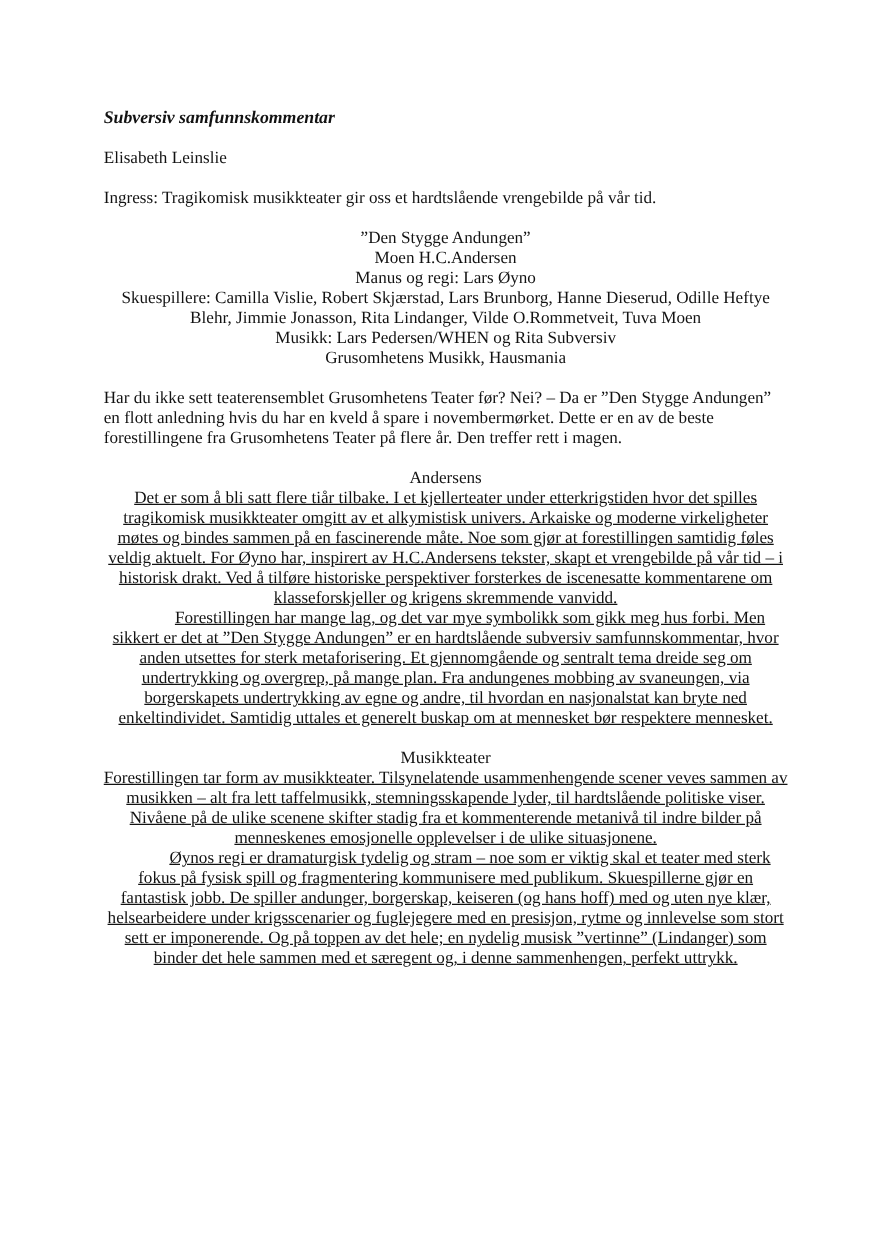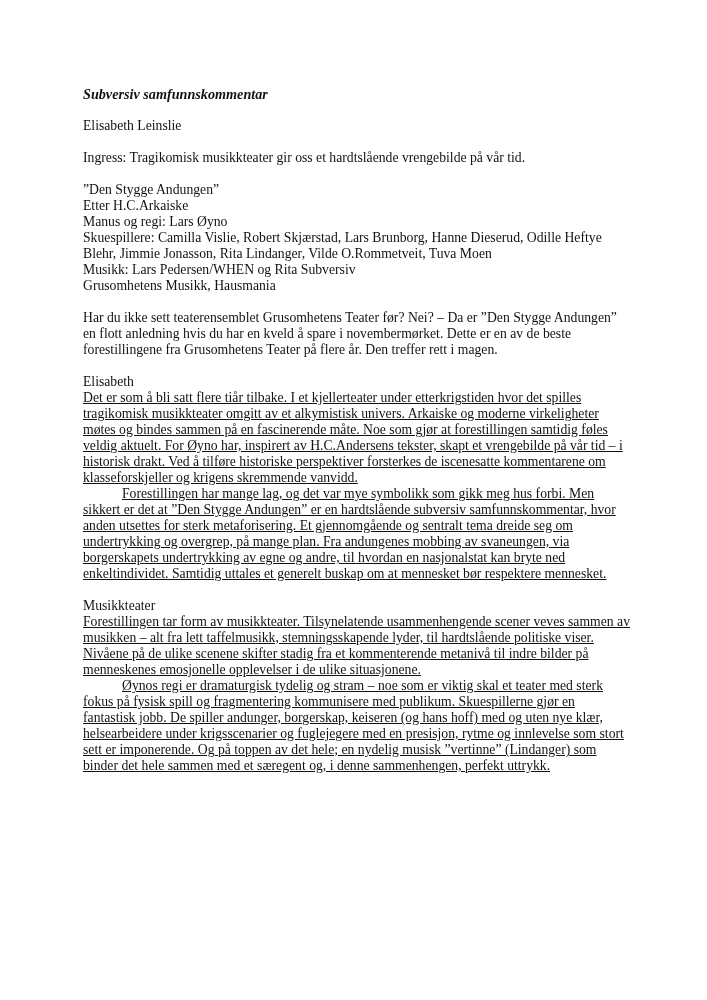--- a/index.html
+++ b/index.html
@@ -25,20 +25,21 @@
     font-weight: bold;
     font-style: italic;
     margin: 0 0 16px 0;
     line-height: 16px;
   }
   .block {
     margin: 0 0 16px 0;
   }
   .block p, .block div {
     margin: 0;
+    text-align: center;
   }
   .section-heading {
     margin: 0;
   }
   .para {
     margin: 0;
     text-decoration: underline;
   }
   .para.indent {
     text-indent: 39px;
@@ -50,31 +51,31 @@
 <div class="doc-page">
 
   <h1 class="doc-title">Subversiv samfunnskommentar</h1>
 
   <p class="block">Elisabeth Leinslie</p>
 
   <p class="block">Ingress: Tragikomisk musikkteater gir oss et hardtslående vrengebilde på vår tid.</p>
 
   <div class="block">
     <div>”Den Stygge Andungen”</div>
-    <div>Etter H.C.Arkaiske</div>
+    <div>Moen H.C.Andersen</div>
     <div>Manus og regi: Lars Øyno</div>
     <div>Skuespillere: Camilla Vislie, Robert Skjærstad, Lars Brunborg, Hanne Dieserud, Odille Heftye Blehr, Jimmie Jonasson, Rita Lindanger, Vilde O.Rommetveit, Tuva Moen</div>
     <div>Musikk: Lars Pedersen/WHEN og Rita Subversiv</div>
     <div>Grusomhetens Musikk, Hausmania</div>
   </div>
 
   <p class="block">Har du ikke sett teaterensemblet Grusomhetens Teater før? Nei? – Da er ”Den Stygge Andungen” en flott anledning hvis du har en kveld å spare i novembermørket. Dette er en av de beste forestillingene fra Grusomhetens Teater på flere år. Den treffer rett i magen.</p>
 
   <div class="block">
-    <div class="section-heading">Elisabeth</div>
+    <div class="section-heading">Andersens</div>
     <p class="para">Det er som å bli satt flere tiår tilbake. I et kjellerteater under etterkrigstiden hvor det spilles tragikomisk musikkteater omgitt av et alkymistisk univers. Arkaiske og moderne virkeligheter møtes og bindes sammen på en fascinerende måte. Noe som gjør at forestillingen samtidig føles veldig aktuelt. For Øyno har, inspirert av H.C.Andersens tekster, skapt et vrengebilde på vår tid – i historisk drakt. Ved å tilføre historiske perspektiver forsterkes de iscenesatte kommentarene om klasseforskjeller og krigens skremmende vanvidd.</p>
     <p class="para indent">Forestillingen har mange lag, og det var mye symbolikk som gikk meg hus forbi. Men sikkert er det at ”Den Stygge Andungen” er en hardtslående subversiv samfunnskommentar, hvor anden utsettes for sterk metaforisering. Et gjennomgående og sentralt tema dreide seg om undertrykking og overgrep, på mange plan. Fra andungenes mobbing av svaneungen, via borgerskapets undertrykking av egne og andre, til hvordan en nasjonalstat kan bryte ned enkeltindividet. Samtidig uttales et generelt buskap om at mennesket bør respektere mennesket.</p>
   </div>
 
   <div class="block">
     <div class="section-heading">Musikkteater</div>
     <p class="para">Forestillingen tar form av musikkteater. Tilsynelatende usammenhengende scener veves sammen av musikken – alt fra lett taffelmusikk, stemningsskapende lyder, til hardtslående politiske viser. Nivåene på de ulike scenene skifter stadig fra et kommenterende metanivå til indre bilder på menneskenes emosjonelle opplevelser i de ulike situasjonene.</p>
     <p class="para indent">Øynos regi er dramaturgisk tydelig og stram – noe som er viktig skal et teater med sterk fokus på fysisk spill og fragmentering kommunisere med publikum. Skuespillerne gjør en fantastisk jobb. De spiller andunger, borgerskap, keiseren (og hans hoff) med og uten nye klær, helsearbeidere under krigsscenarier og fuglejegere med en presisjon, rytme og innlevelse som stort sett er imponerende. Og på toppen av det hele; en nydelig musisk ”vertinne” (Lindanger) som binder det hele sammen med et særegent og, i denne sammenhengen, perfekt uttrykk.</p>
   </div>
 

